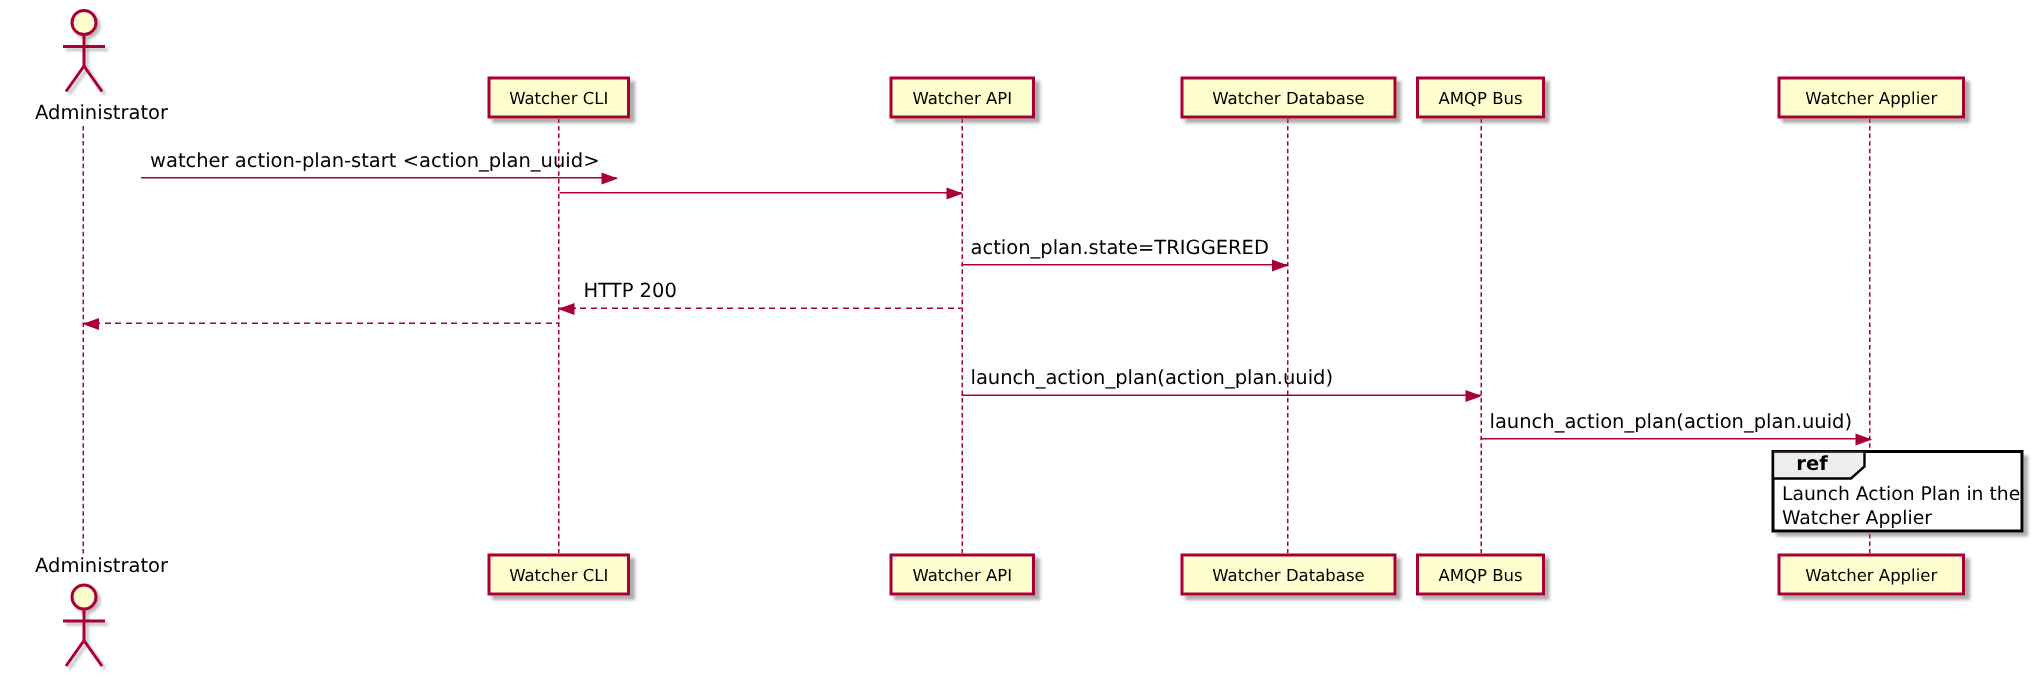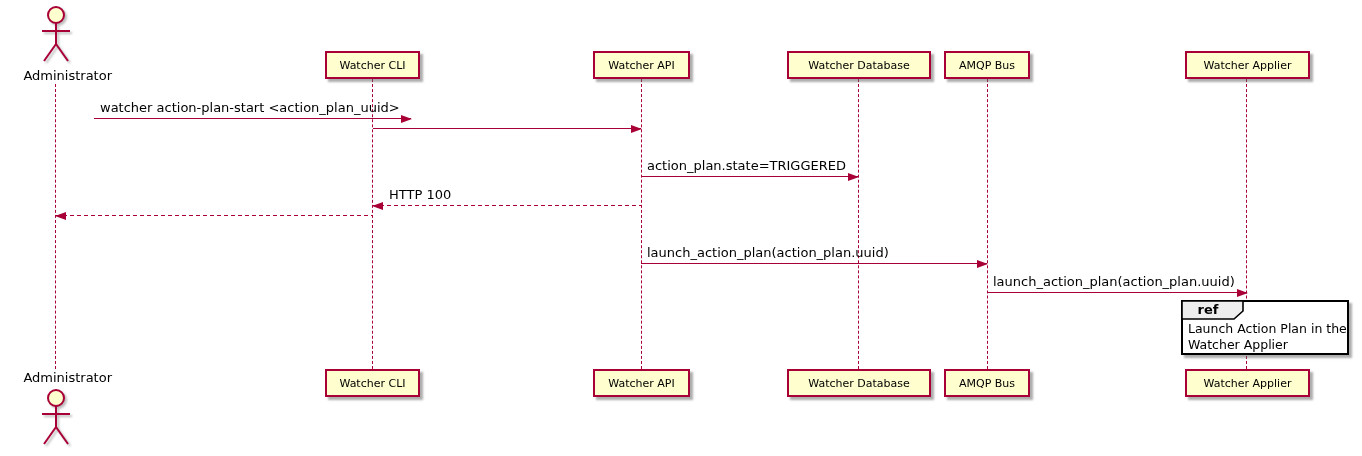--- a/index.html
+++ b/index.html
@@ -92,21 +92,21 @@
 </div>
 
 <div class="msg" style="left:641px; top:157px; width:217px;">
   <div class="msg-label pad-s">action_plan.state=TRIGGERED</div>
   <div class="msg-line line-solid">
       <span class="arrhead arr-right"></span>
     </div>
 </div>
 
 <div class="msg" style="left:373px; top:186px; width:268px;">
-  <div class="msg-label pad-l">HTTP 100</div>
+  <div class="msg-label pad-l">HTTP 200</div>
   <div class="msg-line line-dashed">
       <span class="arrhead arr-left"></span>
     </div>
 </div>
 
 <div class="msg" style="left:56px; top:215px; width:317px;">
   <div class="msg-line line-dashed">
       <span class="arrhead arr-left"></span>
     </div>
 </div>

